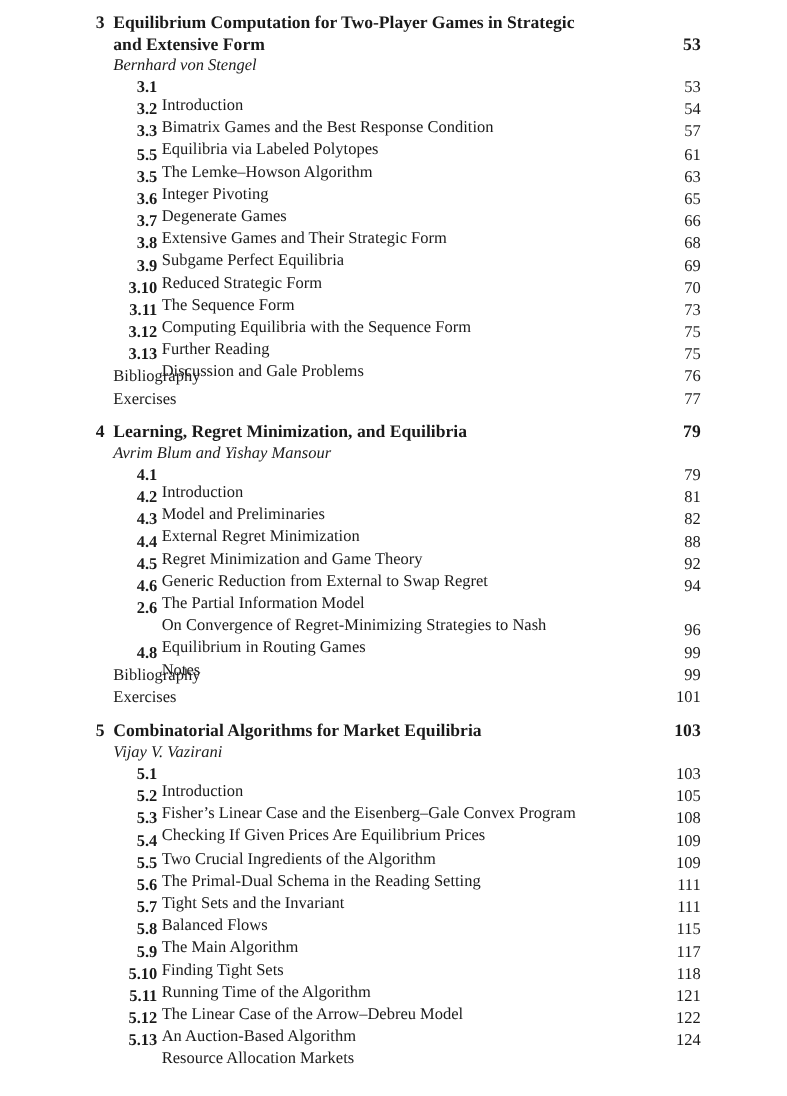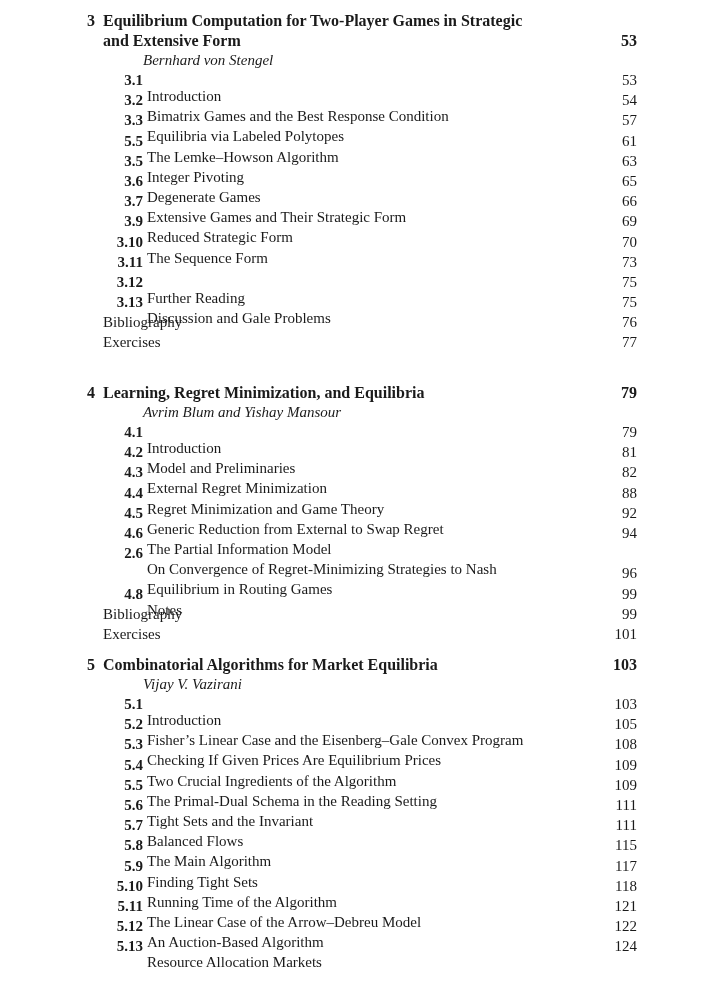--- a/index.html
+++ b/index.html
@@ -5,21 +5,21 @@
   html, body { margin: 0; padding: 0; background: #ffffff; }
   body { width: 715px; height: 996px; position: relative; overflow: hidden;
          font-family: "Liberation Serif", "DejaVu Serif", serif; color: #1a1a1a; }
   .page { position: absolute; left: 0; top: 0; width: 715px; }
   .chapter { position: relative; }
   .ch-title-row { position: relative; height: 20px; font-weight: bold; font-size: 16px; }
   .ch-num { position: absolute; left: 87px; }
   .ch-title { position: absolute; left: 103px; white-space: nowrap; }
   .ch-page { position: absolute; right: 78px; font-weight: bold; }
   .author-row { position: relative; height: 20px; font-style: italic; font-size: 15px; }
-  .author { position: absolute; left: 103px; margin-left: 40px; }
+  .author { position: absolute; left: 103px; }
   .row { position: relative; height: 20.2px; font-size: 15px; }
   .sec-num { position: absolute; right: 572px; font-weight: bold; text-align: left; }
   .sec-title { position: absolute; left: 147px; white-space: nowrap; margin-top: 16px; }
   .sec-page { position: absolute; right: 78px; }
   .back-title { position: absolute; left: 103px; }
 </style>
 </head>
 <body>
 
 <div class="page" id="toc">
@@ -64,31 +64,37 @@
         <span class="sec-num">3.6</span>
         <span class="sec-title">Degenerate Games</span>
         <span class="sec-page">65</span>
       </div>
       <div class="row">
         <span class="sec-num">3.7</span>
         <span class="sec-title">Extensive Games and Their Strategic Form</span>
         <span class="sec-page">66</span>
       </div>
       <div class="row">
+        <span class="sec-num">3.8</span>
+        <span class="sec-title">Subgame Perfect Equilibria</span>
+        <span class="sec-page">68</span>
+      </div>
+      <div class="row">
         <span class="sec-num">3.9</span>
         <span class="sec-title">Reduced Strategic Form</span>
         <span class="sec-page">69</span>
       </div>
       <div class="row">
         <span class="sec-num">3.10</span>
         <span class="sec-title">The Sequence Form</span>
         <span class="sec-page">70</span>
       </div>
       <div class="row">
         <span class="sec-num">3.11</span>
+        <span class="sec-title">Computing Equilibria with the Sequence Form</span>
         <span class="sec-page">73</span>
       </div>
       <div class="row">
         <span class="sec-num">3.12</span>
         <span class="sec-title">Further Reading</span>
         <span class="sec-page">75</span>
       </div>
       <div class="row">
         <span class="sec-num">3.13</span>
         <span class="sec-title">Discussion and Gale Problems</span>

